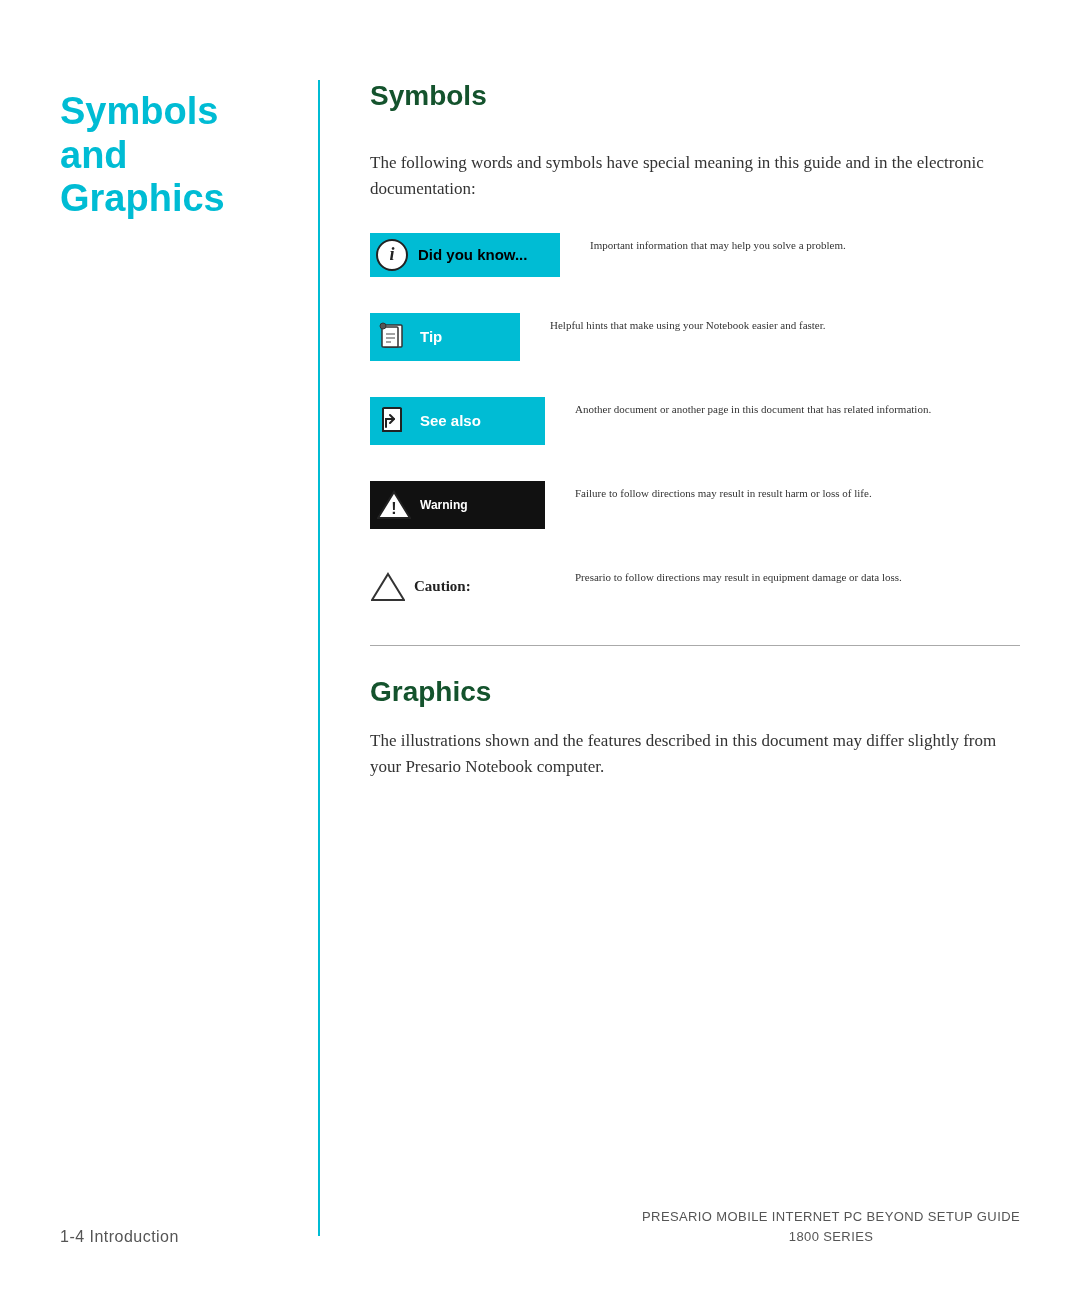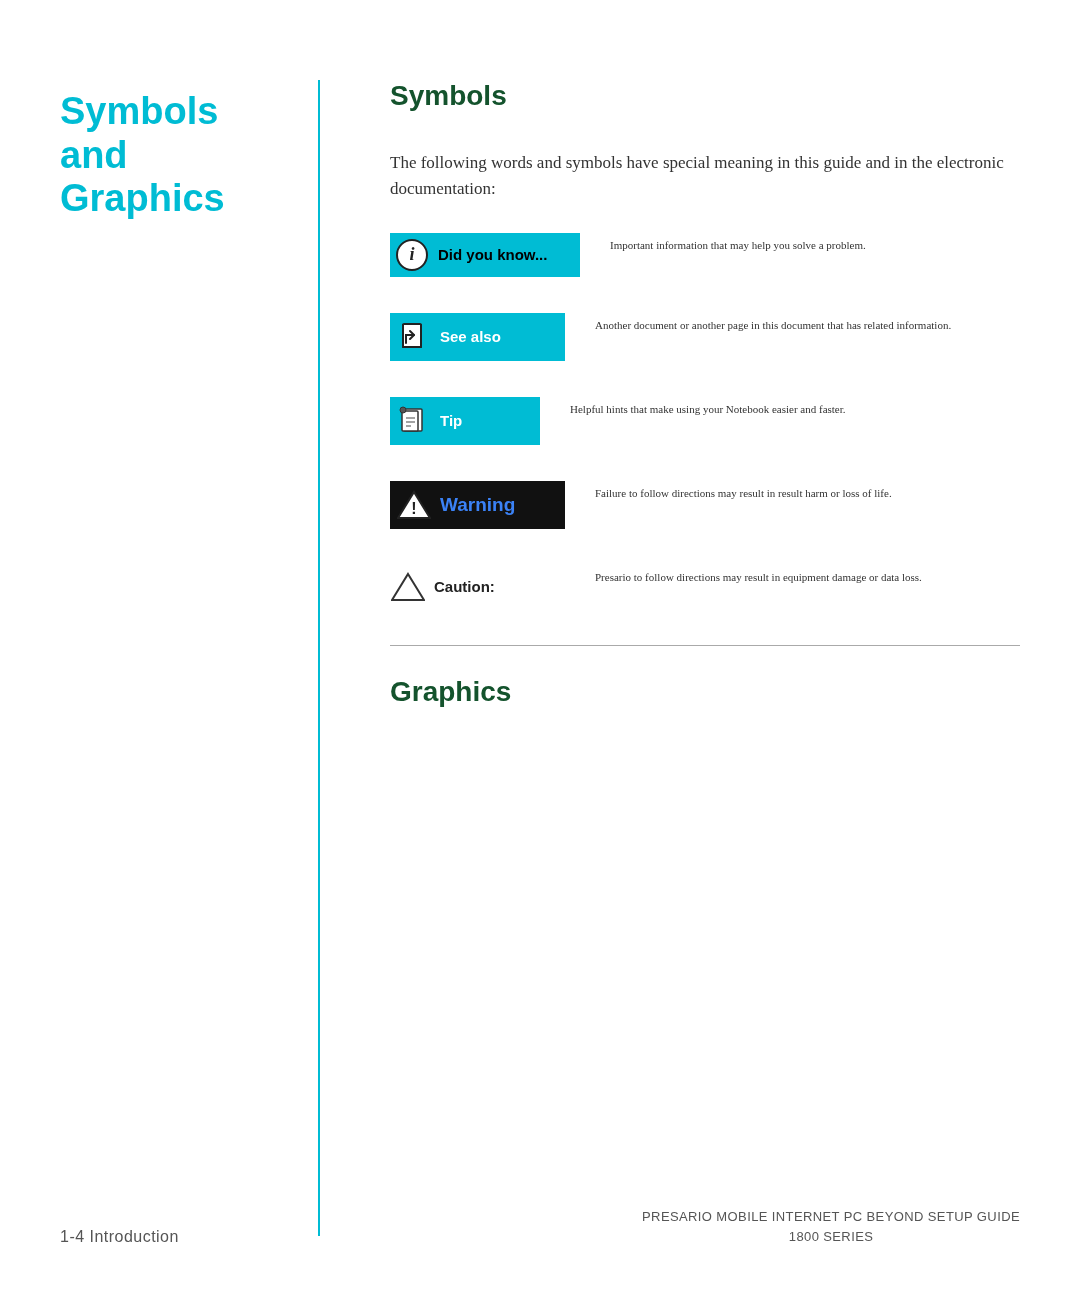--- a/index.html
+++ b/index.html
@@ -11,21 +11,20 @@
       color: #222222;
       position: relative;
       overflow: hidden;
     }
 
     .page-container {
       display: flex;
       width: 100%;
       height: 100%;
       padding: 80px 60px 60px 60px;
-      gap: 20px;
     }
 
     
     .sidebar {
       width: 260px;
       flex-shrink: 0;
       padding-right: 30px;
       padding-top: 10px;
       border-right: 2px solid #00bcd4;
     }
@@ -175,23 +174,23 @@
       height: 36px;
       margin-right: 8px;
       flex-shrink: 0;
       display: flex;
       align-items: center;
       justify-content: center;
     }
 
     .badge-warning .badge-text {
       font-family: Arial, Helvetica, sans-serif;
-      font-size: 19px;
-      font-weight: bold;
-      color: #3b82f6;
+      font-size: 12px;
+      font-weight: bold;
+      color: #ffffff;
     }
 
     
     .badge-caution {
       display: flex;
       align-items: center;
       padding: 4px 0;
       min-width: 175px;
     }
 
@@ -199,21 +198,21 @@
       width: 36px;
       height: 36px;
       margin-right: 8px;
       flex-shrink: 0;
       display: flex;
       align-items: center;
       justify-content: center;
     }
 
     .badge-caution .badge-text {
-      font-family: Liberation Sans, sans-serif;
+      font-family: Liberation Serif, serif;
       font-size: 15px;
       font-weight: bold;
       color: #222222;
     }
 
     .symbol-description {
       font-size: 11px;
       line-height: 1.55;
       color: #333;
       padding-top: 4px;
@@ -284,40 +283,20 @@
     <p class="intro-text">The following words and symbols have special meaning in this guide and in the electronic documentation:</p>
 
     <div class="symbol-row">
       <div class="symbol-badge">
         <div class="badge-didyouknow">
           <div class="icon-circle">i</div>
           <span class="badge-text">Did you know...</span>
         </div>
       </div>
       <div class="symbol-description">Important information that may help you solve a problem.</div>
-    </div>
-
-    <div class="symbol-row">
-      <div class="symbol-badge">
-        <div class="badge-seealso">
-          <div class="icon-seealso">
-
-            <svg width="32" height="32" viewBox="0 0 32 32" fill="none" xmlns="http://www.w3.org/2000/svg">
-              <rect x="5" y="3" width="18" height="23" rx="1" fill="white" stroke="#222" stroke-width="1.8"></rect>
-              <polyline points="5,3 5,26 23,26 23,3" fill="none" stroke="#222" stroke-width="1.8"></polyline>
-              <polyline points="5,20 12,13 12,17 20,17 20,20 12,20 12,24" fill="none" stroke="#222" stroke-width="0"></polyline>
-
-              <polyline points="8,22 8,14 16,14" fill="none" stroke="#222" stroke-width="2" stroke-linecap="round"></polyline>
-              <polyline points="12,10 16,14 12,18" fill="none" stroke="#222" stroke-width="2" stroke-linecap="round" stroke-linejoin="round"></polyline>
-            </svg>
-          </div>
-          <span class="badge-text">See also</span>
-        </div>
-      </div>
-      <div class="symbol-description">Another document or another page in this document that has related information.</div>
     </div>
 
     <div class="symbol-row">
       <div class="symbol-badge">
         <div class="badge-tip">
           <div class="icon-tip">
 
             <svg width="32" height="32" viewBox="0 0 32 32" fill="none" xmlns="http://www.w3.org/2000/svg">
               <rect x="6" y="4" width="18" height="22" rx="1" fill="white" stroke="#333" stroke-width="1.5"></rect>
               <rect x="4" y="6" width="16" height="20" rx="1" fill="white" stroke="#333" stroke-width="1.5"></rect>
@@ -328,20 +307,40 @@
             </svg>
           </div>
           <span class="badge-text">Tip</span>
         </div>
       </div>
       <div class="symbol-description">Helpful hints that make using your Notebook easier and faster.</div>
     </div>
 
     <div class="symbol-row">
       <div class="symbol-badge">
+        <div class="badge-seealso">
+          <div class="icon-seealso">
+
+            <svg width="32" height="32" viewBox="0 0 32 32" fill="none" xmlns="http://www.w3.org/2000/svg">
+              <rect x="5" y="3" width="18" height="23" rx="1" fill="white" stroke="#222" stroke-width="1.8"></rect>
+              <polyline points="5,3 5,26 23,26 23,3" fill="none" stroke="#222" stroke-width="1.8"></polyline>
+              <polyline points="5,20 12,13 12,17 20,17 20,20 12,20 12,24" fill="none" stroke="#222" stroke-width="0"></polyline>
+
+              <polyline points="8,22 8,14 16,14" fill="none" stroke="#222" stroke-width="2" stroke-linecap="round"></polyline>
+              <polyline points="12,10 16,14 12,18" fill="none" stroke="#222" stroke-width="2" stroke-linecap="round" stroke-linejoin="round"></polyline>
+            </svg>
+          </div>
+          <span class="badge-text">See also</span>
+        </div>
+      </div>
+      <div class="symbol-description">Another document or another page in this document that has related information.</div>
+    </div>
+
+    <div class="symbol-row">
+      <div class="symbol-badge">
         <div class="badge-warning">
           <div class="icon-warning">
 
             <svg width="34" height="32" viewBox="0 0 34 32" fill="none" xmlns="http://www.w3.org/2000/svg">
               <polygon points="17,3 33,29 1,29" fill="white" stroke="#222" stroke-width="2"></polygon>
               <text x="17" y="25" text-anchor="middle" font-size="16" font-weight="bold" fill="#222" font-family="Arial">!</text>
             </svg>
           </div>
           <span class="badge-text">Warning</span>
         </div>
@@ -361,20 +360,21 @@
           <span class="badge-text">Caution:</span>
         </div>
       </div>
       <div class="symbol-description">Presario to follow directions may result in equipment damage or data loss.</div>
     </div>
 
     <hr class="section-divider">
 
     <h2 class="section-title">Graphics</h2>
 
+    <p class="graphics-intro">The illustrations shown and the features described in this document may differ slightly from your Presario Notebook computer.</p>
 
   </div>
 </div>
 
 <div class="footer">
   <div class="footer-left">1-4  Introduction</div>
   <div class="footer-right">
     <div>Presario Mobile Internet PC Beyond Setup Guide</div>
     <div>1800 Series</div>
   </div>

